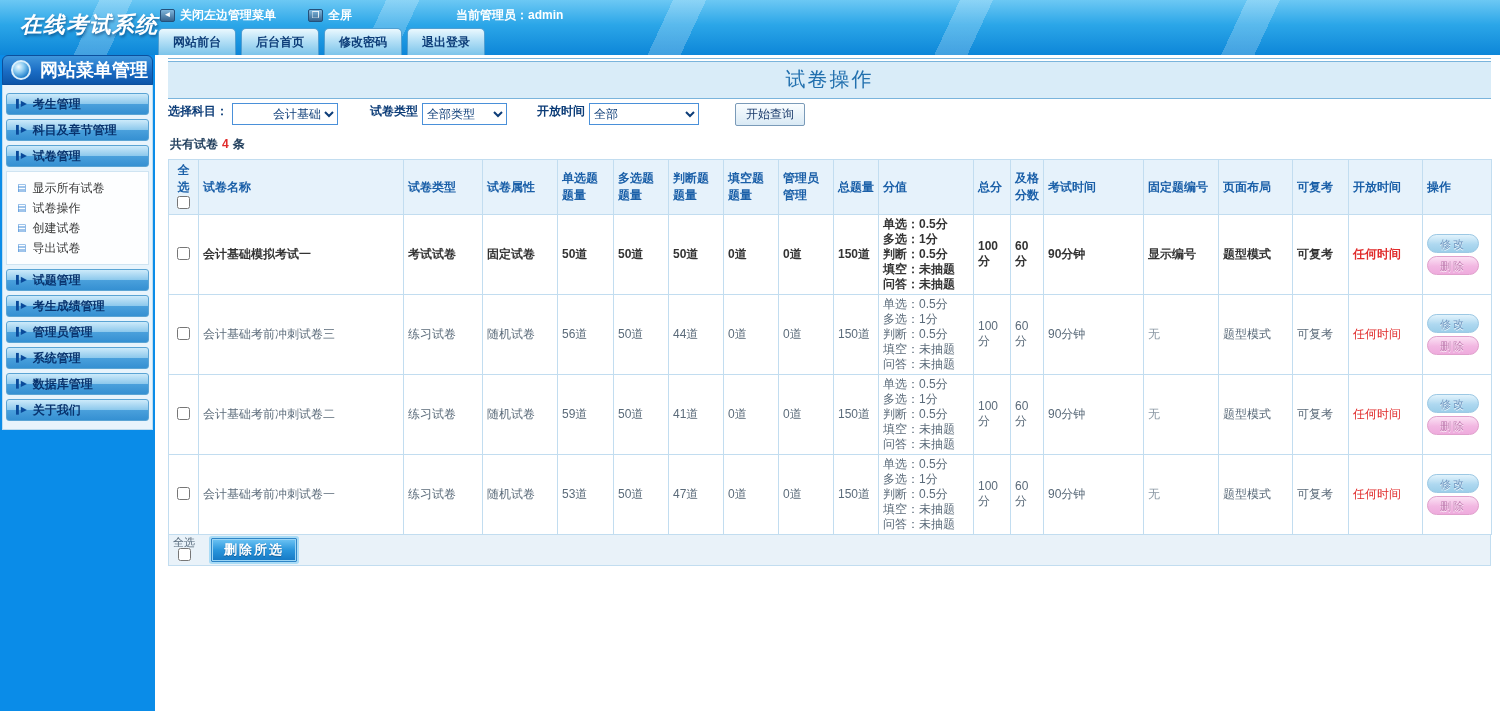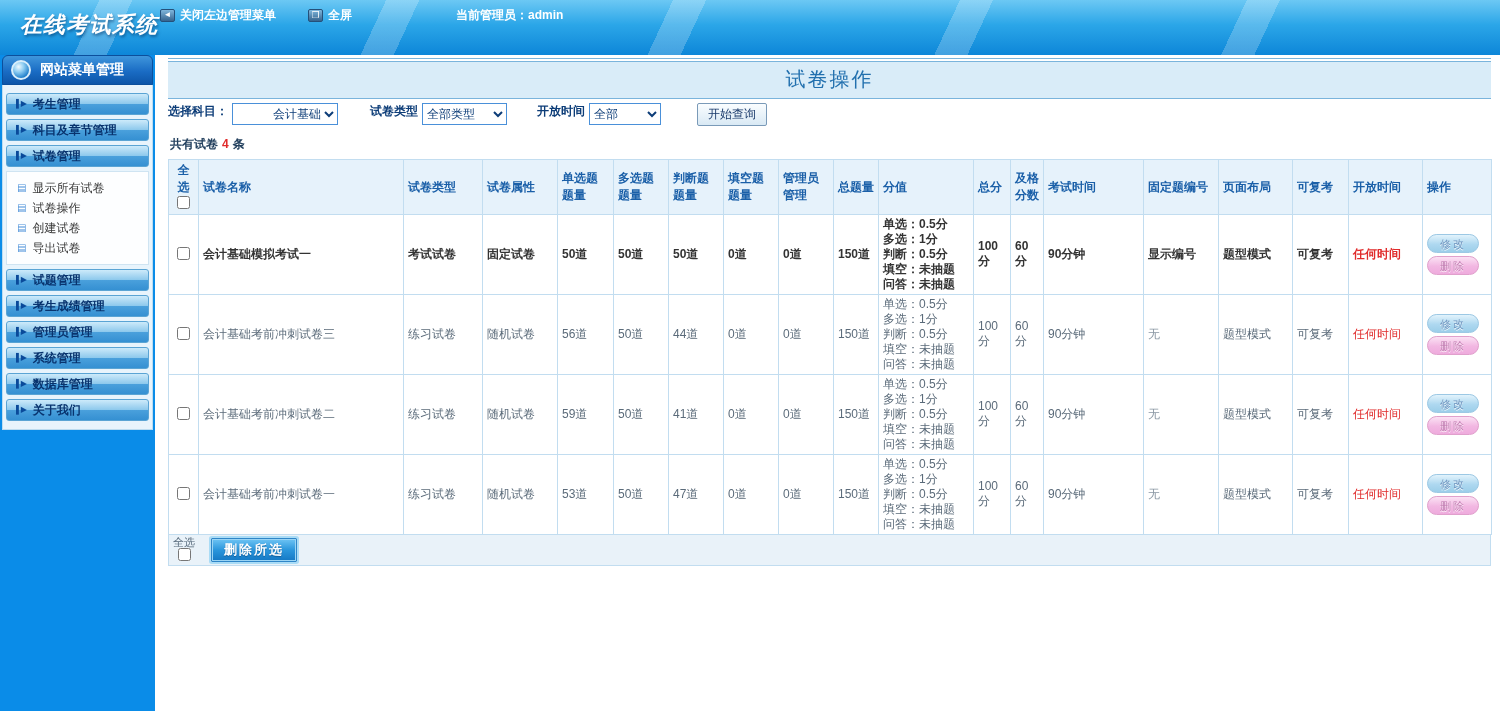--- a/index.html
+++ b/index.html
@@ -21,21 +21,21 @@
     background:linear-gradient(#7fb6dc,#35648e); border:1px solid #24507a; border-radius:2px; color:#fff; font-size:9px; line-height:1; }
   .admin { margin-left:96px; color:#fff; font-weight:bold; }
   .tabs { position:absolute; left:158px; bottom:0; display:flex; gap:5px; z-index:2; }
   .tab { padding:5px 14px 4px; background:linear-gradient(180deg,#eaf8fe 0%,#b5e0f6 45%,#7cc4ea 100%);
     border:1px solid #4f9fd2; border-bottom:none; border-radius:5px 5px 0 0; color:#0d3d78; font-weight:bold; cursor:pointer; }
 
   
   .sidebar { position:absolute; left:0; top:55px; width:155px; height:656px; background:#0a8ce8; }
   .side-head { height:30px; margin:0 2px; background:linear-gradient(180deg,#3f96dc 0%,#1a6cc4 55%,#0d55a8 100%);
     border:1px solid #0c4f9c; border-radius:6px 6px 0 0; display:flex; align-items:center; gap:9px; padding-left:8px;
-    color:#fff; font-weight:bold; font-size:14px; }
+    color:#fff; font-weight:bold; font-size:18px; }
   .orb { width:20px; height:20px; border-radius:50%; border:2px solid #d8eefb;
     background:radial-gradient(circle at 35% 30%, #f0faff 0%, #8ecdf2 35%, #1e7ecb 75%, #0c58a6 100%); }
   .side-box { margin:0 2px; background:#e8f4fc; border:1px solid #bcdcf0; border-top:none; padding:8px 2px 4px; }
   .menu-btn { height:22px; margin:0 1px 4px; display:flex; align-items:center; gap:7px; padding-left:9px;
     background:linear-gradient(180deg,#cdeafa 0%,#8cc8ec 50%,#4aa0dc 51%,#3590d2 100%);
     border:1px solid #5aa4d4; border-radius:3px; color:#08336e; font-weight:bold; cursor:pointer; }
   .menu-ico { color:#0a4a9a; font-size:8px; letter-spacing:-1px; line-height:1; }
   .submenu { background:#fdfeff; border:1px solid #cfe4f2; margin:0 1px 4px; padding:6px 0 6px 10px; }
   .sub-item { display:flex; align-items:center; gap:6px; height:20px; color:#3a3a3a; cursor:pointer; }
   .sub-ico { color:#4a90d9; font-size:10px; line-height:1; }
@@ -43,21 +43,21 @@
   
   .main { position:absolute; left:155px; top:55px; width:1345px; height:656px; background:#fff; padding:3px 9px 0 13px; }
   .top-rule { border-top:1px solid #7ab4dc; margin-bottom:2px; }
   .title-bar { background:#d9ecf8; border-top:1px solid #7ab4dc; border-bottom:1px solid #7ab4dc;
     text-align:center; padding:4px 0 5px; }
   .title-bar .t { color:#2270ae; font-size:20px; letter-spacing:2px; }
 
   .filters { display:flex; align-items:flex-start; margin-top:4px; color:#0d3d78; font-weight:bold; }
   .filters select { height:22px; border:1px solid #4a90d9; background:#fff; color:#0d3d78; font-size:12px;
     font-family:inherit; margin:0 4px; }
-  .sel-subject { width:106px;padding-left:36px; } .sel-type { width:85px; } .sel-time { width:72px; }
+  .sel-subject { width:106px;padding-left:36px; } .sel-type { width:85px; } .sel-time { width:110px; }
   .gap1 { margin-left:28px; } .gap2 { margin-left:26px; }
   .query-btn { margin-left:32px; height:23px; padding:0 10px; background:linear-gradient(#fafdff,#d9e9f4);
     border:1px solid #7a9ab8; border-radius:2px; color:#1a3a6b; font-size:12px; font-family:Liberation Sans, sans-serif; cursor:pointer; }
 
   .count-line { margin:10px 0 6px 2px; color:#23405e; font-weight:bold; }
   .count-line .num { color:#e02b2b; margin:0 4px; }
 
   table.grid { width:1323px; border-collapse:collapse; table-layout:fixed; }
   .grid th, .grid td { border:1px solid #c2ddf0; padding:2px 4px; text-align:left; vertical-align:middle;
     overflow:hidden; word-break:break-all; }
@@ -94,20 +94,26 @@
   <div class="topmenu">
     <div class="titem">
       <span class="icon-collapse">◄</span>
       <span>关闭左边管理菜单</span>
     </div>
     <div class="titem" style="margin-left:24px;">
       <span class="icon-full">❐</span>
       <span>全屏</span>
     </div>
     <div class="admin">当前管理员：admin</div>
+  </div>
+  <div class="tabs">
+    <div class="tab">网站前台</div>
+    <div class="tab">后台首页</div>
+    <div class="tab">修改密码</div>
+    <div class="tab">退出登录</div>
   </div>
 </div>
 
 <div class="sidebar">
   <div class="side-head">
     <span class="orb"></span>
     <span>网站菜单管理</span>
   </div>
   <div class="side-box">
     <div class="menu-btn">

